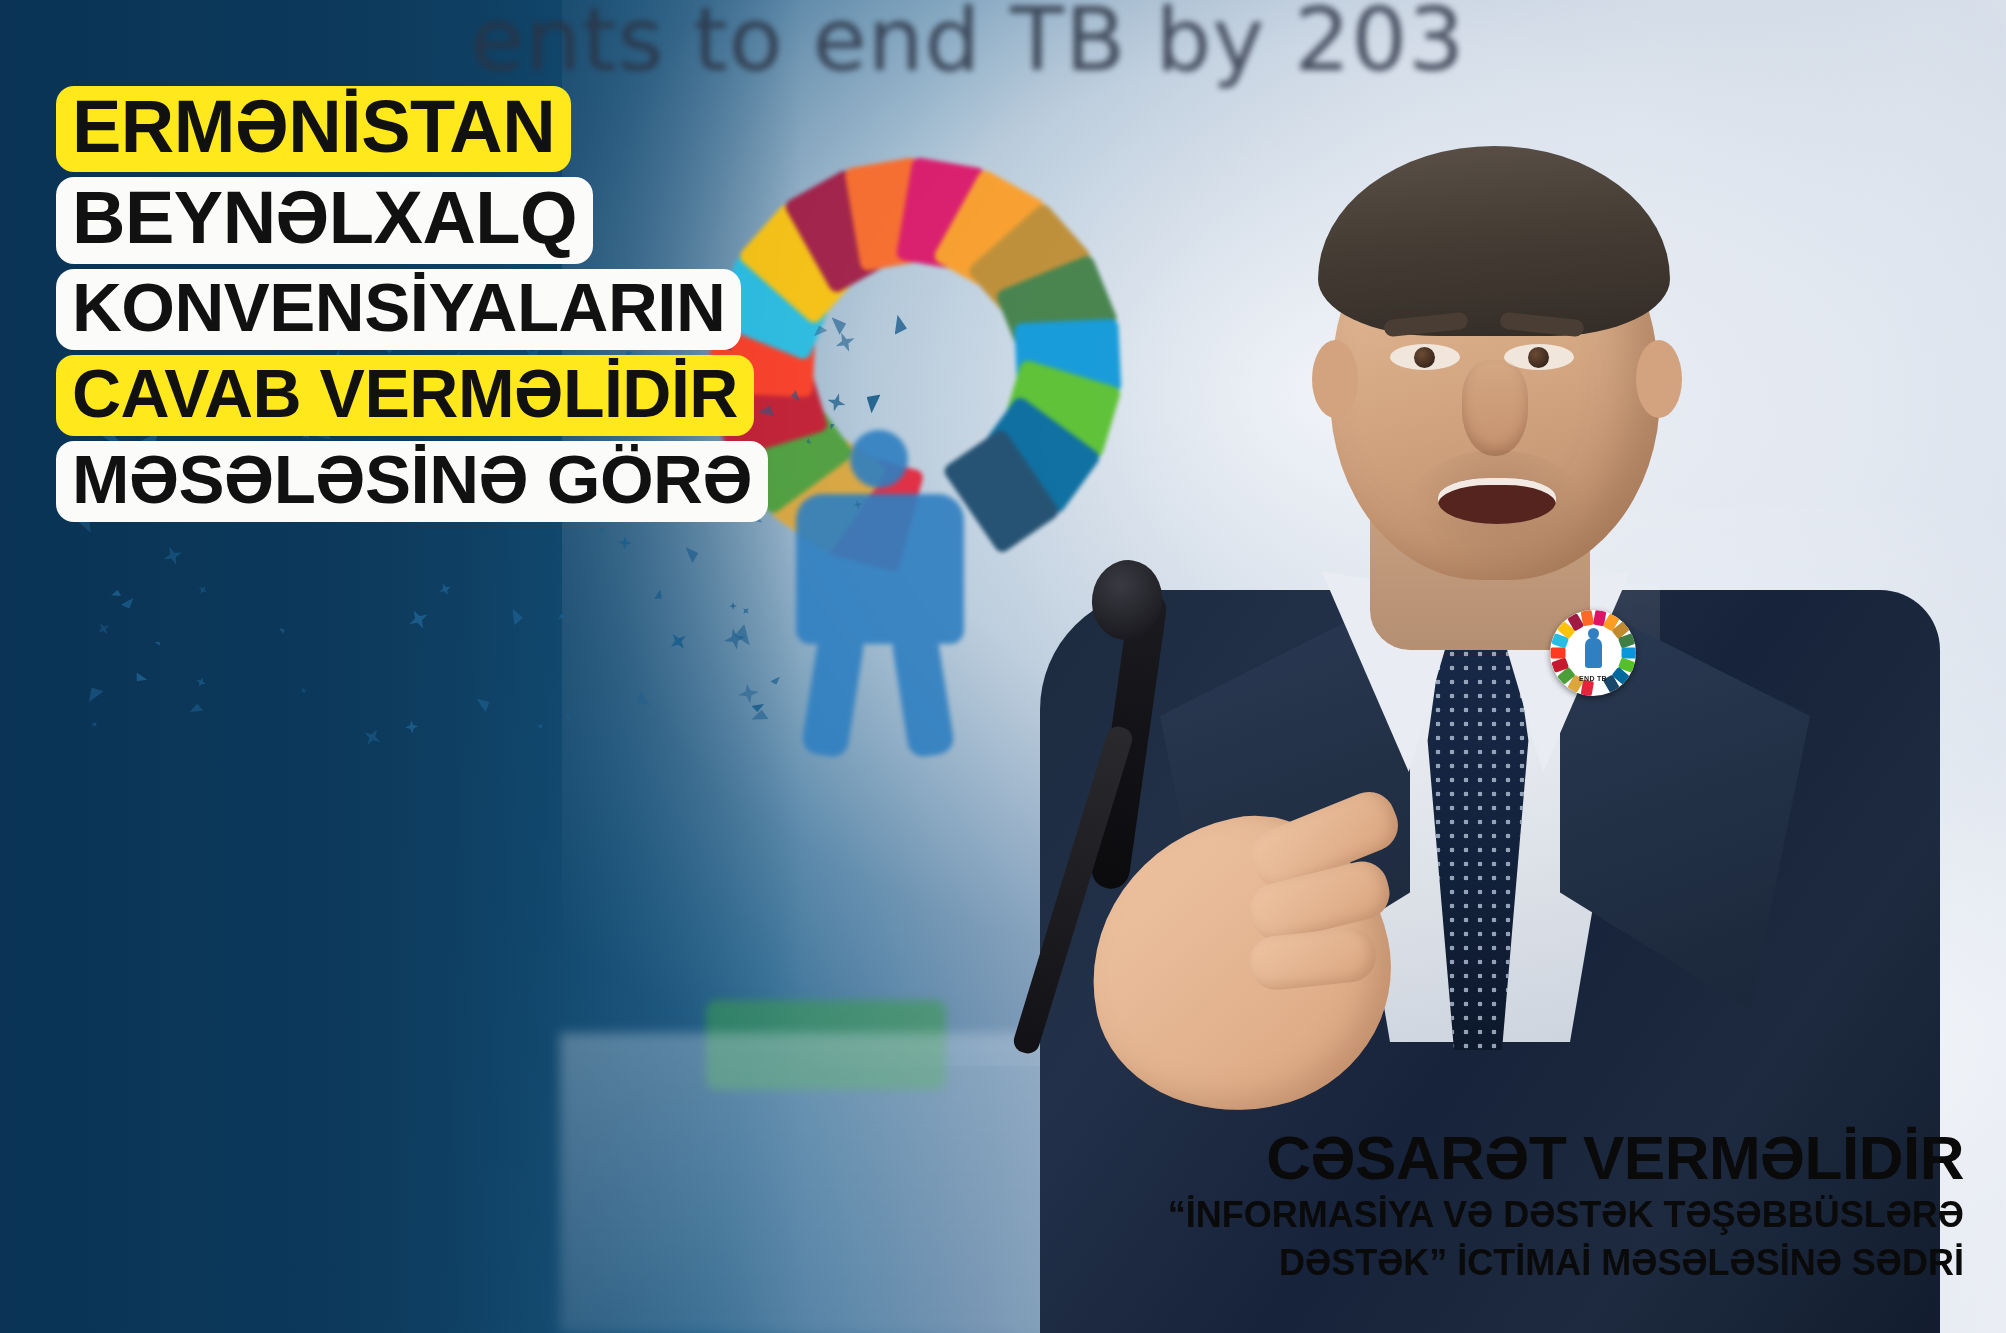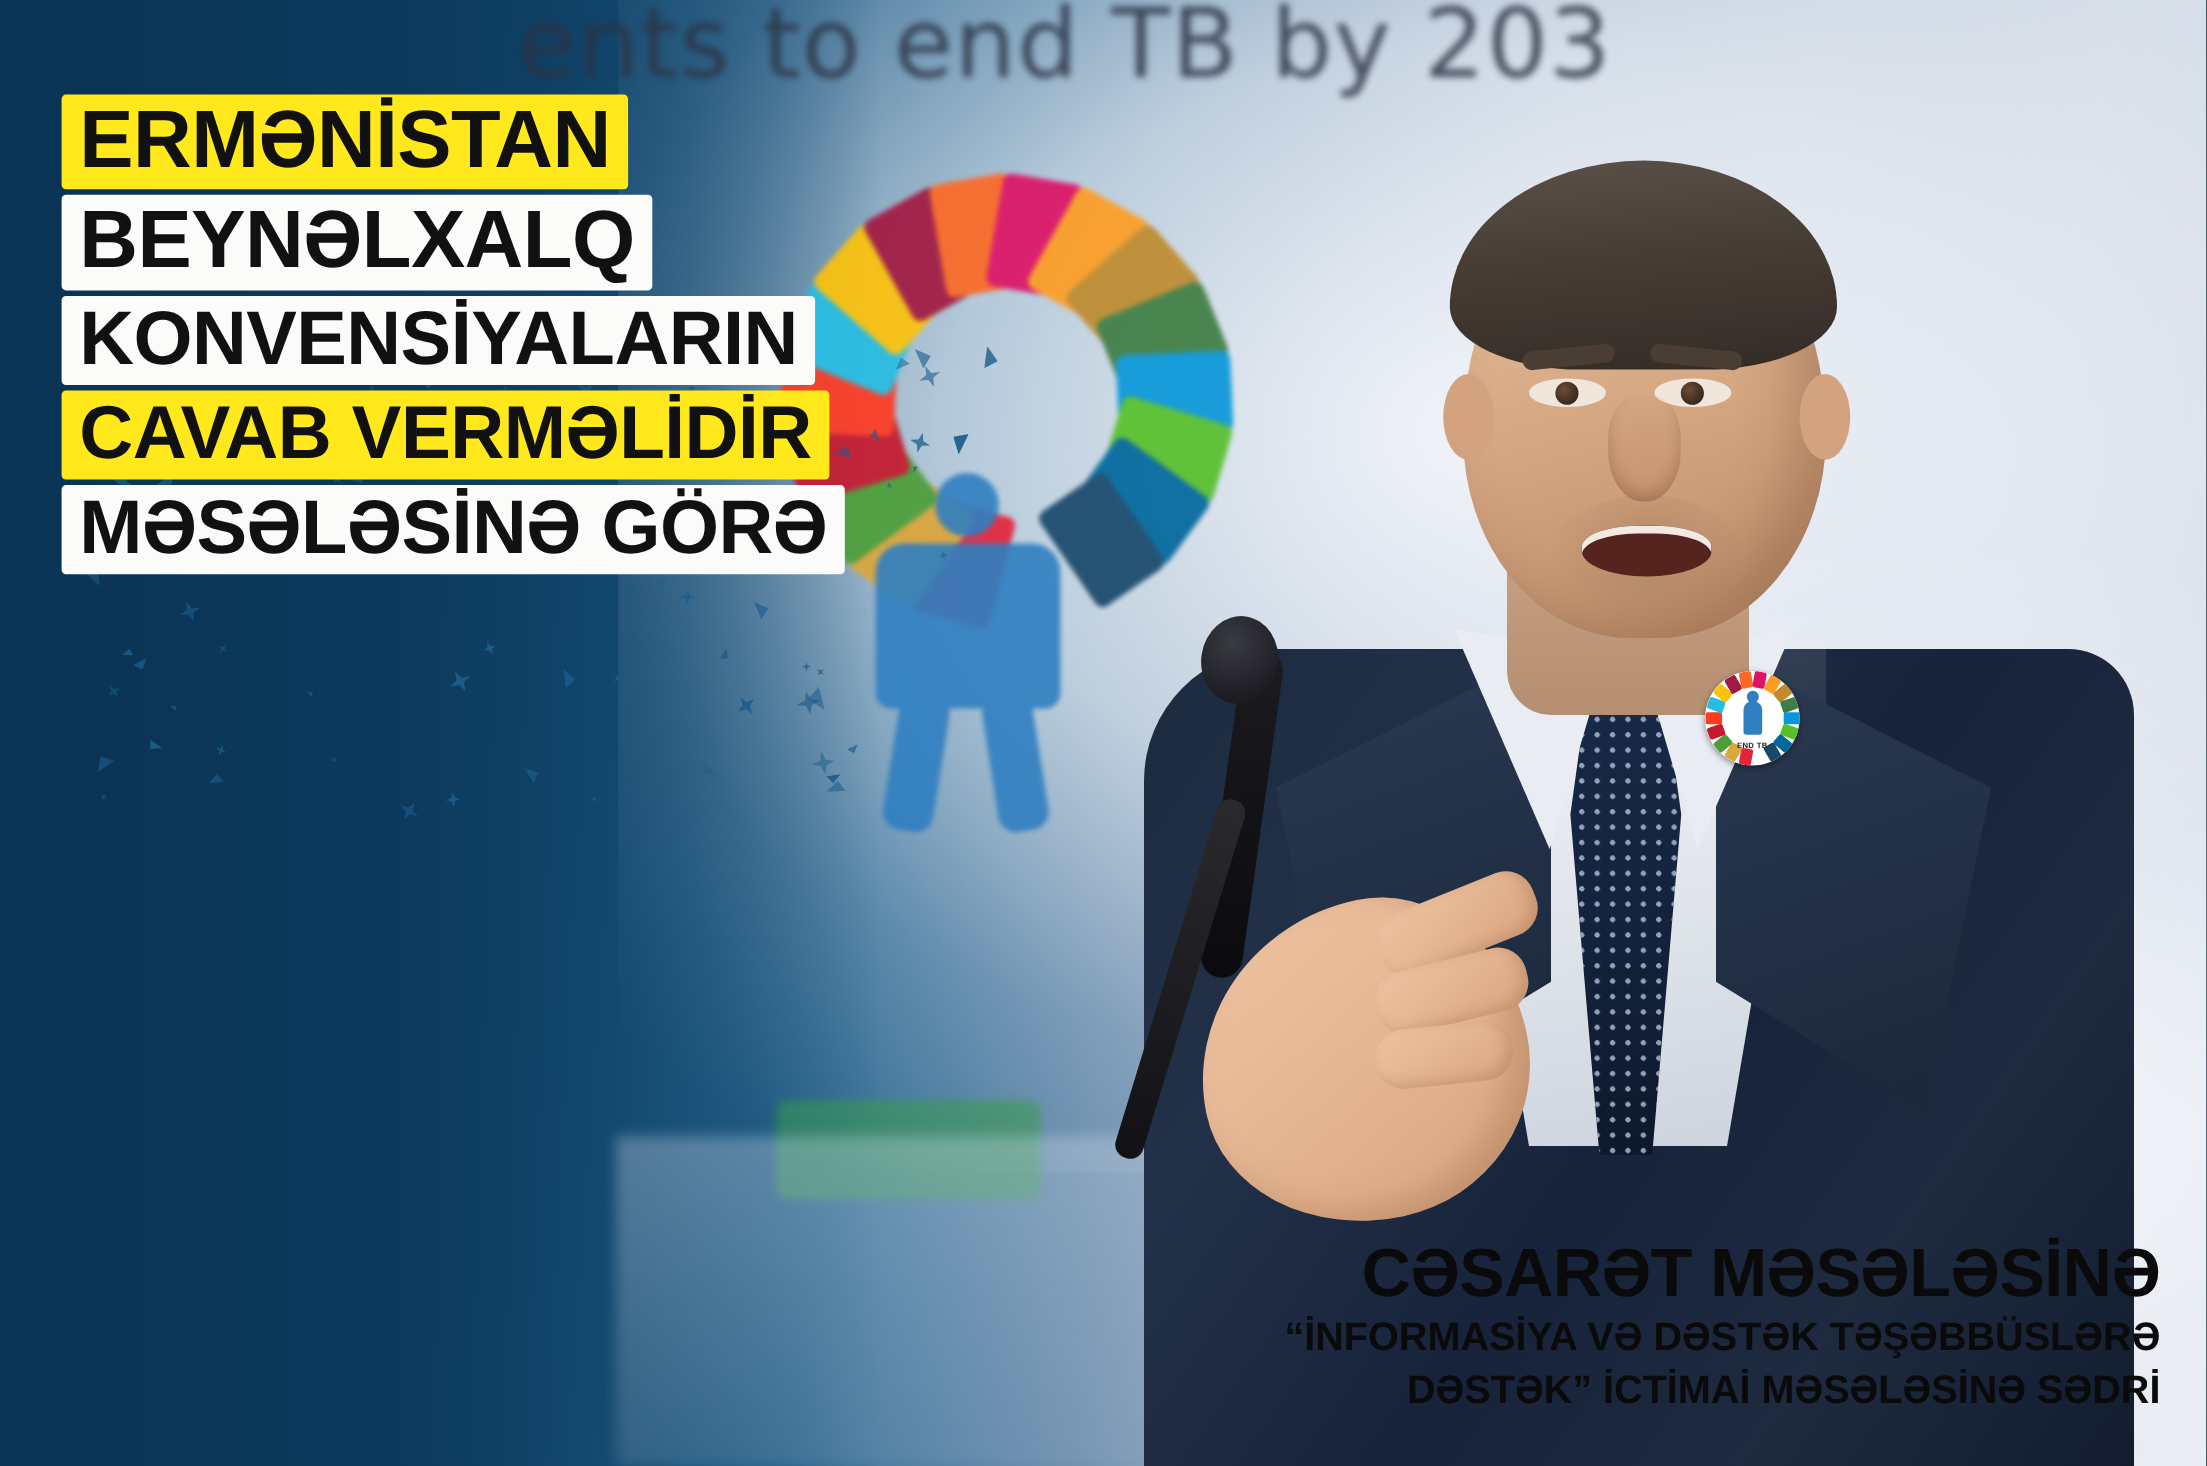--- a/index.html
+++ b/index.html
@@ -226,21 +226,21 @@
   }
   .hl-line{
     display:table;
     font-weight:800;
     font-stretch:condensed;
     line-height:.95;
     letter-spacing:-.5px;
     color:#111;
     padding:6px 16px 10px 16px;
     margin:0 0 5px 0;
-    border-radius:4px;
+    border-radius:18px;
     position:relative;
     white-space:nowrap;
   }
   .hl-line.white{background:#fbfbfa;}
   .hl-line.yellow{background:#ffe81c;}
   .hl-line.s1{font-size:74px;}
   .hl-line.s2{font-size:69px;}
   .hl-line.s3{font-size:68px;}
 
   
@@ -444,18 +444,18 @@
       <i class="spk-d" style="left: 363.347px; top: 727.764px; width: 18.5284px; height: 18.5284px; opacity: 0.6; transform: rotate(32deg);"></i>
       <i class="spk-t" style="left: 476.074px; top: 698.189px; width: 16.3696px; height: 9.82178px; opacity: 0.69; transform: rotate(232deg);"></i>
       <i class="spk-d" style="left: 536.966px; top: 722.977px; width: 6.50676px; height: 6.50676px; opacity: 0.83; transform: rotate(313deg);"></i>
       <i class="spk-t" style="left: 188.637px; top: 703.505px; width: 13.6652px; height: 8.19909px; opacity: 0.61; transform: rotate(169deg);"></i>
       <i class="spk-d" style="left: 404.985px; top: 719.624px; width: 13.747px; height: 13.747px; opacity: 0.93; transform: rotate(175deg);"></i>
       <i class="spk-t" style="left: 752.118px; top: 704.387px; width: 12.8887px; height: 7.73323px; opacity: 0.91; transform: rotate(346deg);"></i>
       <i class="spk-d" style="left: 564.157px; top: 713.32px; width: 7.9903px; height: 7.9903px; opacity: 0.6; transform: rotate(168deg);"></i>
     </div>
 
   <div class="credit">
-    <div class="name">CƏSARƏT MƏSƏLƏSİNƏ</div>
+    <div class="name">CƏSARƏT VERMƏLİDİR</div>
     <div class="role">“İNFORMASİYA VƏ DƏSTƏK TƏŞƏBBÜSLƏRƏ</div>
     <div class="role">DƏSTƏK”  İCTİMAİ MƏSƏLƏSİNƏ SƏDRİ</div>
   </div>
 
 </div>
 
 </body></html>

